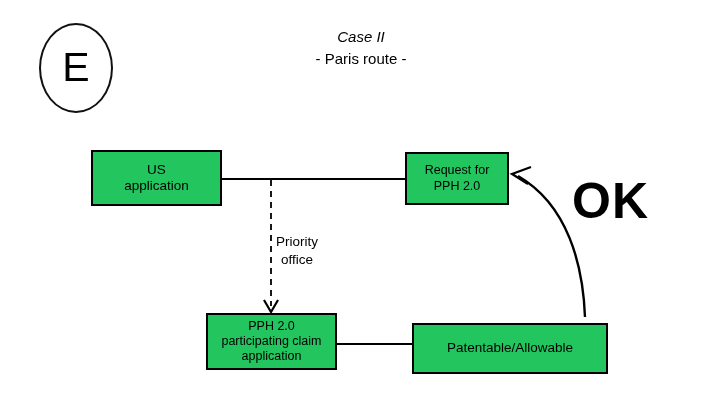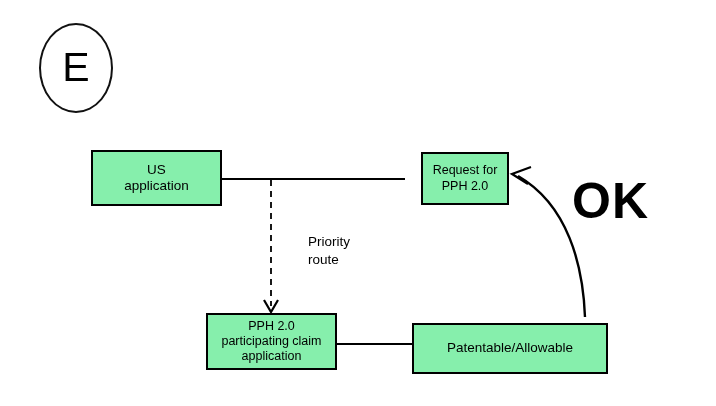--- a/index.html
+++ b/index.html
@@ -63,37 +63,37 @@
     font-size: 15px;
     font-style: normal;
     line-height: 22px;
     white-space: nowrap;
   }
   
   .node {
     position: absolute;
     box-sizing: border-box;
     border: 2.5px solid #000000;
-    background: #86efac;
+    background: #22c55e;
     display: flex;
     align-items: center;
     justify-content: center;
     text-align: center;
   }
   .node-label {
     font-size: 13.5px;
     line-height: 16.5px;
     color: #000000;
     padding: 0 4px;
   }
   #node-us-application {
     left: 91px;  top: 150px;  width: 131px; height: 56px;
   }
   #node-request-pph {
-    left: 405px; top: 152px;  width: 88px; height: 53px; margin-left: 16px;
+    left: 405px; top: 152px;  width: 104px; height: 53px;
   }
   #node-request-pph .node-label { font-size: 12.5px; line-height: 15.5px; }
   #node-pph-office-application {
     left: 206px; top: 313px;  width: 131px; height: 57px;
   }
   #node-pph-office-application .node-label { font-size: 12.5px; line-height: 15px; }
   #node-patentable-allowable {
     left: 412px; top: 317px;  width: 196px; height: 51px; margin-top: 6px;
   }
   
@@ -109,23 +109,22 @@
     user-select: none;
   }
   
   .edge-label {
     position: absolute;
     left: 276px;
     top: 233px;
     font-size: 13.5px;
     line-height: 18px;
     color: #000000;
-    text-align: left;
+    text-align: center;
     white-space: nowrap;
-    margin-left: 32px;
   }
   
   #connectors {
     position: absolute;
     left: 0; top: 0;
     width: 716px;
     height: 406px;
     pointer-events: none;
   }
   .conn-solid {
@@ -153,20 +152,24 @@
 </style>
 </head>
 <body>
 
 <div id="diagram-root">
 
   <div class="page-marker">
     <span class="page-marker-letter">E</span>
   </div>
 
+  <div class="title-block">
+    <div class="title-main">Case II</div>
+    <div class="title-sub">- Paris route -</div>
+  </div>
 
   <svg id="connectors" viewBox="0 0 716 406" width="716" height="406">
 
     <line class="conn-solid" x1="222" y1="179" x2="405" y2="179"></line>
 
     <line class="conn-dashed" x1="271" y1="180" x2="271" y2="306"></line>
     <path class="arrow-head" d="M 264 300 L 271 312 L 278 300"></path>
 
     <line class="conn-solid" x1="337" y1="344" x2="412" y2="344"></line>
 
@@ -197,18 +200,18 @@
   </div>
 
   <div class="node" id="node-patentable-allowable">
     <div class="node-label">
       <div>Patentable/Allowable</div>
     </div>
   </div>
 
   <div class="edge-label">
     <div>Priority</div>
-    <div>route</div>
+    <div>office</div>
   </div>
 
   <div class="ok-stamp">OK</div>
 
 </div>
 
 </body></html>

